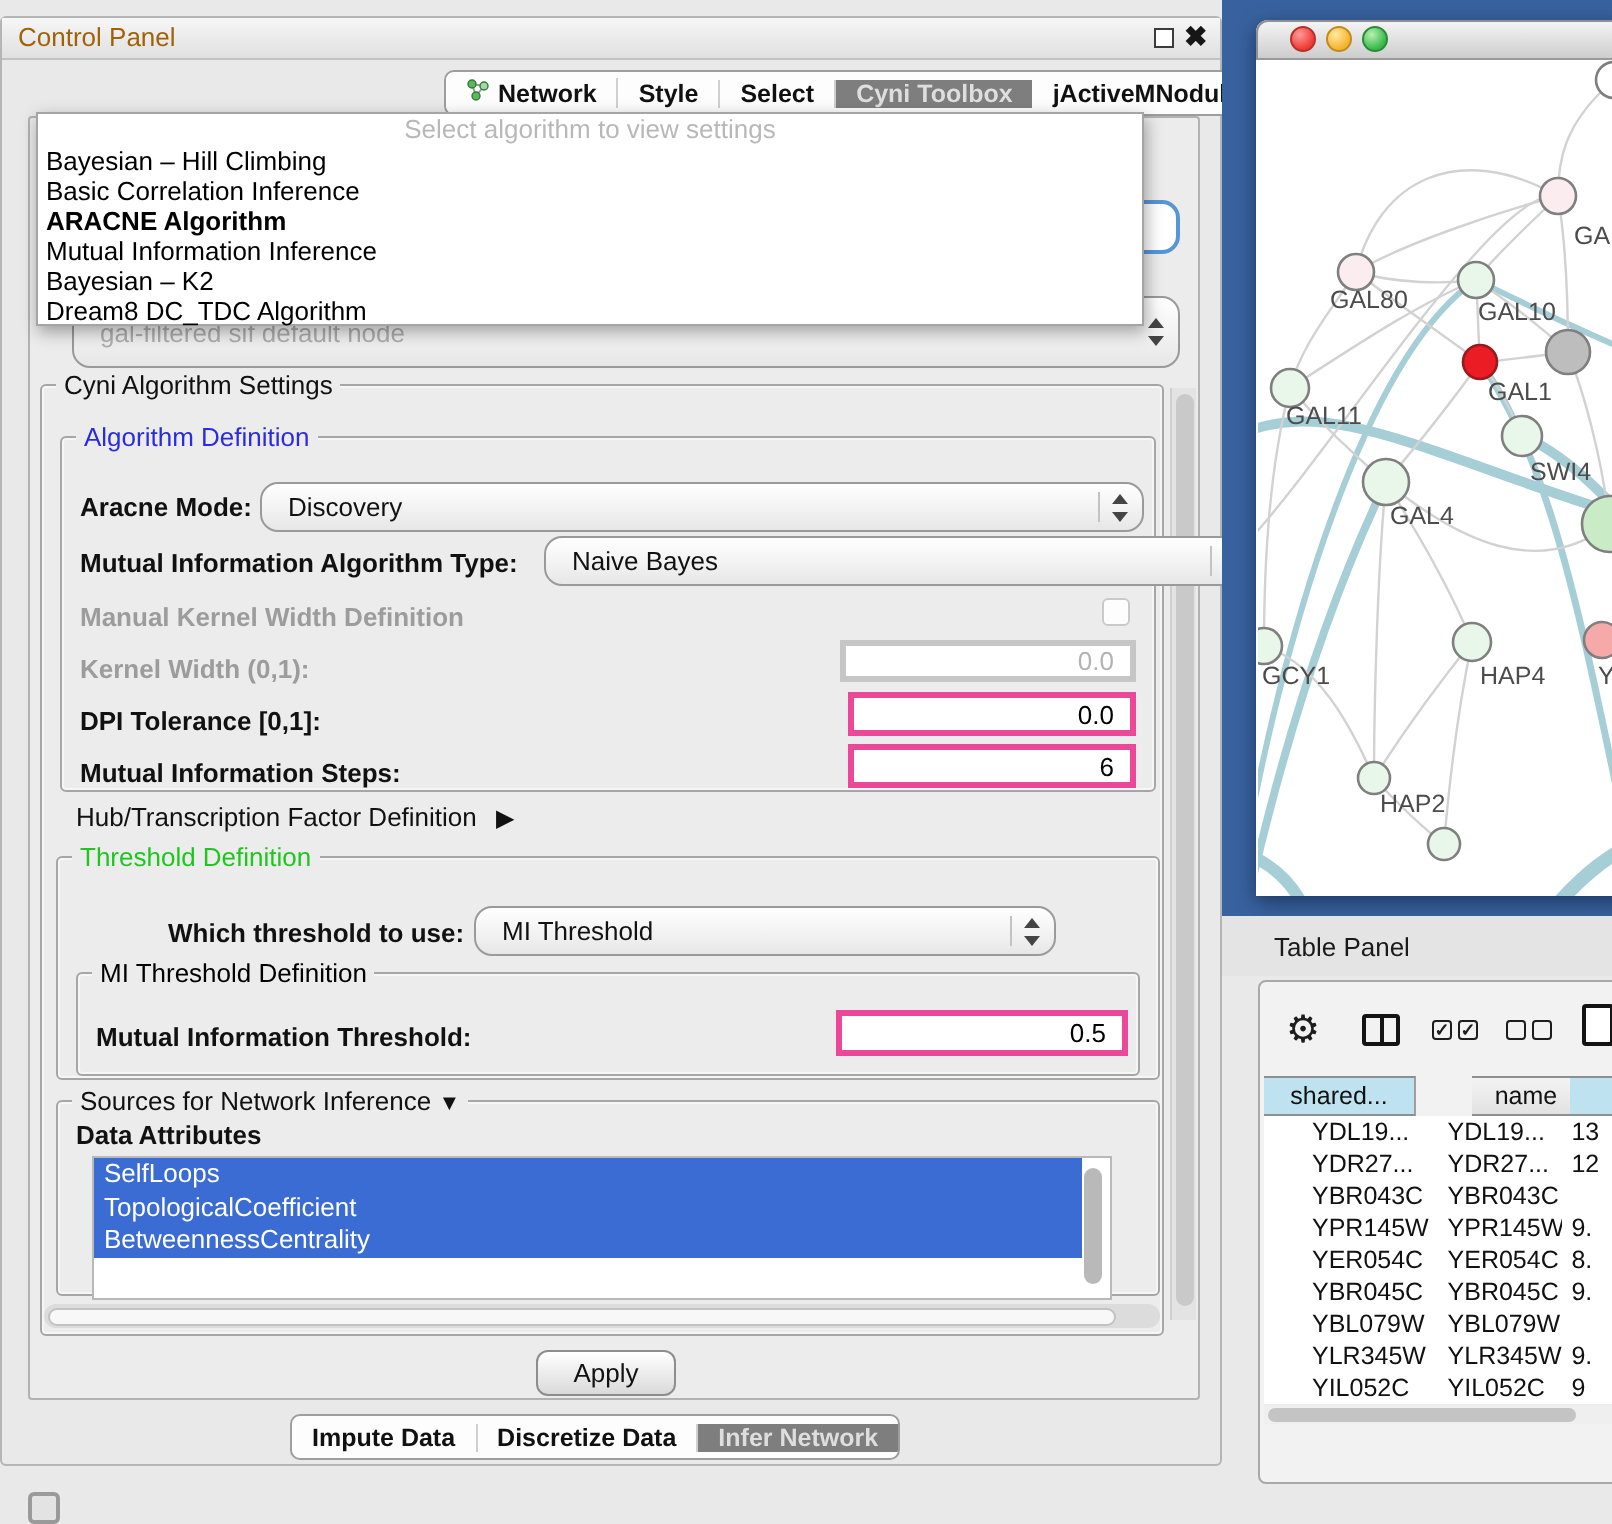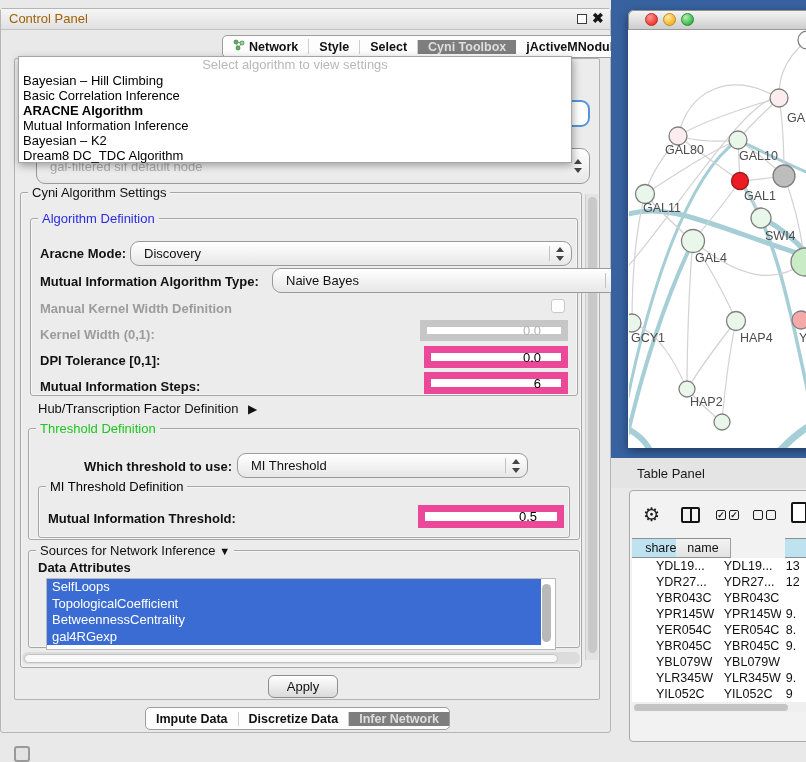--- a/index.html
+++ b/index.html
@@ -28,22 +28,22 @@
 
   
   .combo { background:linear-gradient(#ffffff,#e7e7e7); border:1px solid #9a9a9a; border-radius:9px;
            font-size:13px; display:flex; align-items:center; padding-left:13px; color:#111; }
   .combo .sep { position:absolute; right:21px; top:4px; bottom:4px; width:1px; background:#c3c3c3; }
   .stepper { position:absolute; right:7px; top:50%; width:8px; height:0; }
   .stepper:before, .stepper:after { content:""; position:absolute; left:0; border-left:4px solid transparent;
            border-right:4px solid transparent; }
   .stepper:before { top:-7px; border-bottom:5px solid #444; }
   .stepper:after  { top: 2px; border-top:5px solid #444; }
-  .tfield { background:#fff; border:7px solid #ec4899; font-size:13px; display:flex;
-            align-items:center; justify-content:flex-end; padding-right:20px; color:#000; }
+  .tfield { background:#fff; border:3px solid #ec4899; font-size:13px; display:flex;
+            align-items:center; justify-content:flex-end; padding-right:8px; color:#000; }
   .tfield.dis { border-color:#c6c6c6; color:#b3b3b3; }
   .lbl  { font-size:13px; font-weight:bold; color:#111; white-space:nowrap; }
   .lbl.dis { color:#9c9c9c; }
   .groupbox { border:1px solid #a6a6a6; border-radius:3px;
               box-shadow:inset 0 0 0 1px rgba(255,255,255,.55); }
   .gtitle { font-size:13px; background:#ececec; padding:0 4px; white-space:nowrap; }
 
   
   .popup { left:18px; top:56px; width:554px; height:107px; background:#fff; border:1px solid #a5a5a5;
            box-shadow:1px 3px 8px rgba(0,0,0,.35); z-index:40; }
@@ -208,21 +208,20 @@
   <div class="abs gtitle" style="left:36px; top:543px;">
     <span>Sources for Network Inference</span>
     <span style="font-size:11px;">▼</span>
   </div>
   <div class="abs lbl" style="left:38px; top:560px;">Data Attributes</div>
 
   <div class="abs srclist" style="left:46px; top:578px; width:510px; height:72px;">
     <div class="srcitem" style="background:#3b6cd4; width:494px;">SelfLoops</div>
     <div class="srcitem" style="background:#3b6cd4; width:494px;">TopologicalCoefficient</div>
     <div class="srcitem" style="background:#3b6cd4; width:494px;">BetweennessCentrality</div>
-    <div class="srcitem" style="background:#3b6cd4; width:494px;">gal4RGexp</div>
   </div>
   <div class="abs thumb" style="left:542px; top:584px; width:9px; height:58px; background:#b9b9b9;"></div>
 
   <div class="abs" style="left:22px; top:652px; width:558px; height:12px; background:#dcdcdc; border-radius:6px;">
     <div style="position:absolute; left:2px; top:1.5px; width:534px; height:9px; background:#f8f8f8;
          border:1px solid #c2c2c2; border-radius:5px;"></div>
   </div>
 
   <div class="abs btn" style="left:268px; top:675px; width:70px; height:23px;">Apply</div>
 
@@ -327,21 +326,21 @@
     <span class="ck">✓</span>
   </div>
   <div class="abs ckpair" style="left:753px; top:510px;">
     <span class="ck"></span>
     <span class="ck"></span>
   </div>
   <div class="abs" style="left:791px; top:502px; width:16px; height:21px; border:2px solid #141414;
        border-radius:2px; background:#fff;"></div>
 
   <div class="abs hcell hl" style="left:632px; width:76px;">shared...</div>
-  <div class="abs hcell" style="left:676px; width:55px;">name</div>
+  <div class="abs hcell" style="left:736px; width:55px;">name</div>
   <div class="abs hcell hl" style="left:785px; width:30px;"></div>
 
   <div class="abs" style="left:632px; top:558px; width:174px; height:144px; background:#fff; overflow:hidden;">
       <div class="trow">
         <div class="tcell c0">YDL19...</div>
         <div class="tcell c1">YDL19...</div>
         <div class="tcell c2">13</div>
       </div>
       <div class="trow">
         <div class="tcell c0">YDR27...</div>

